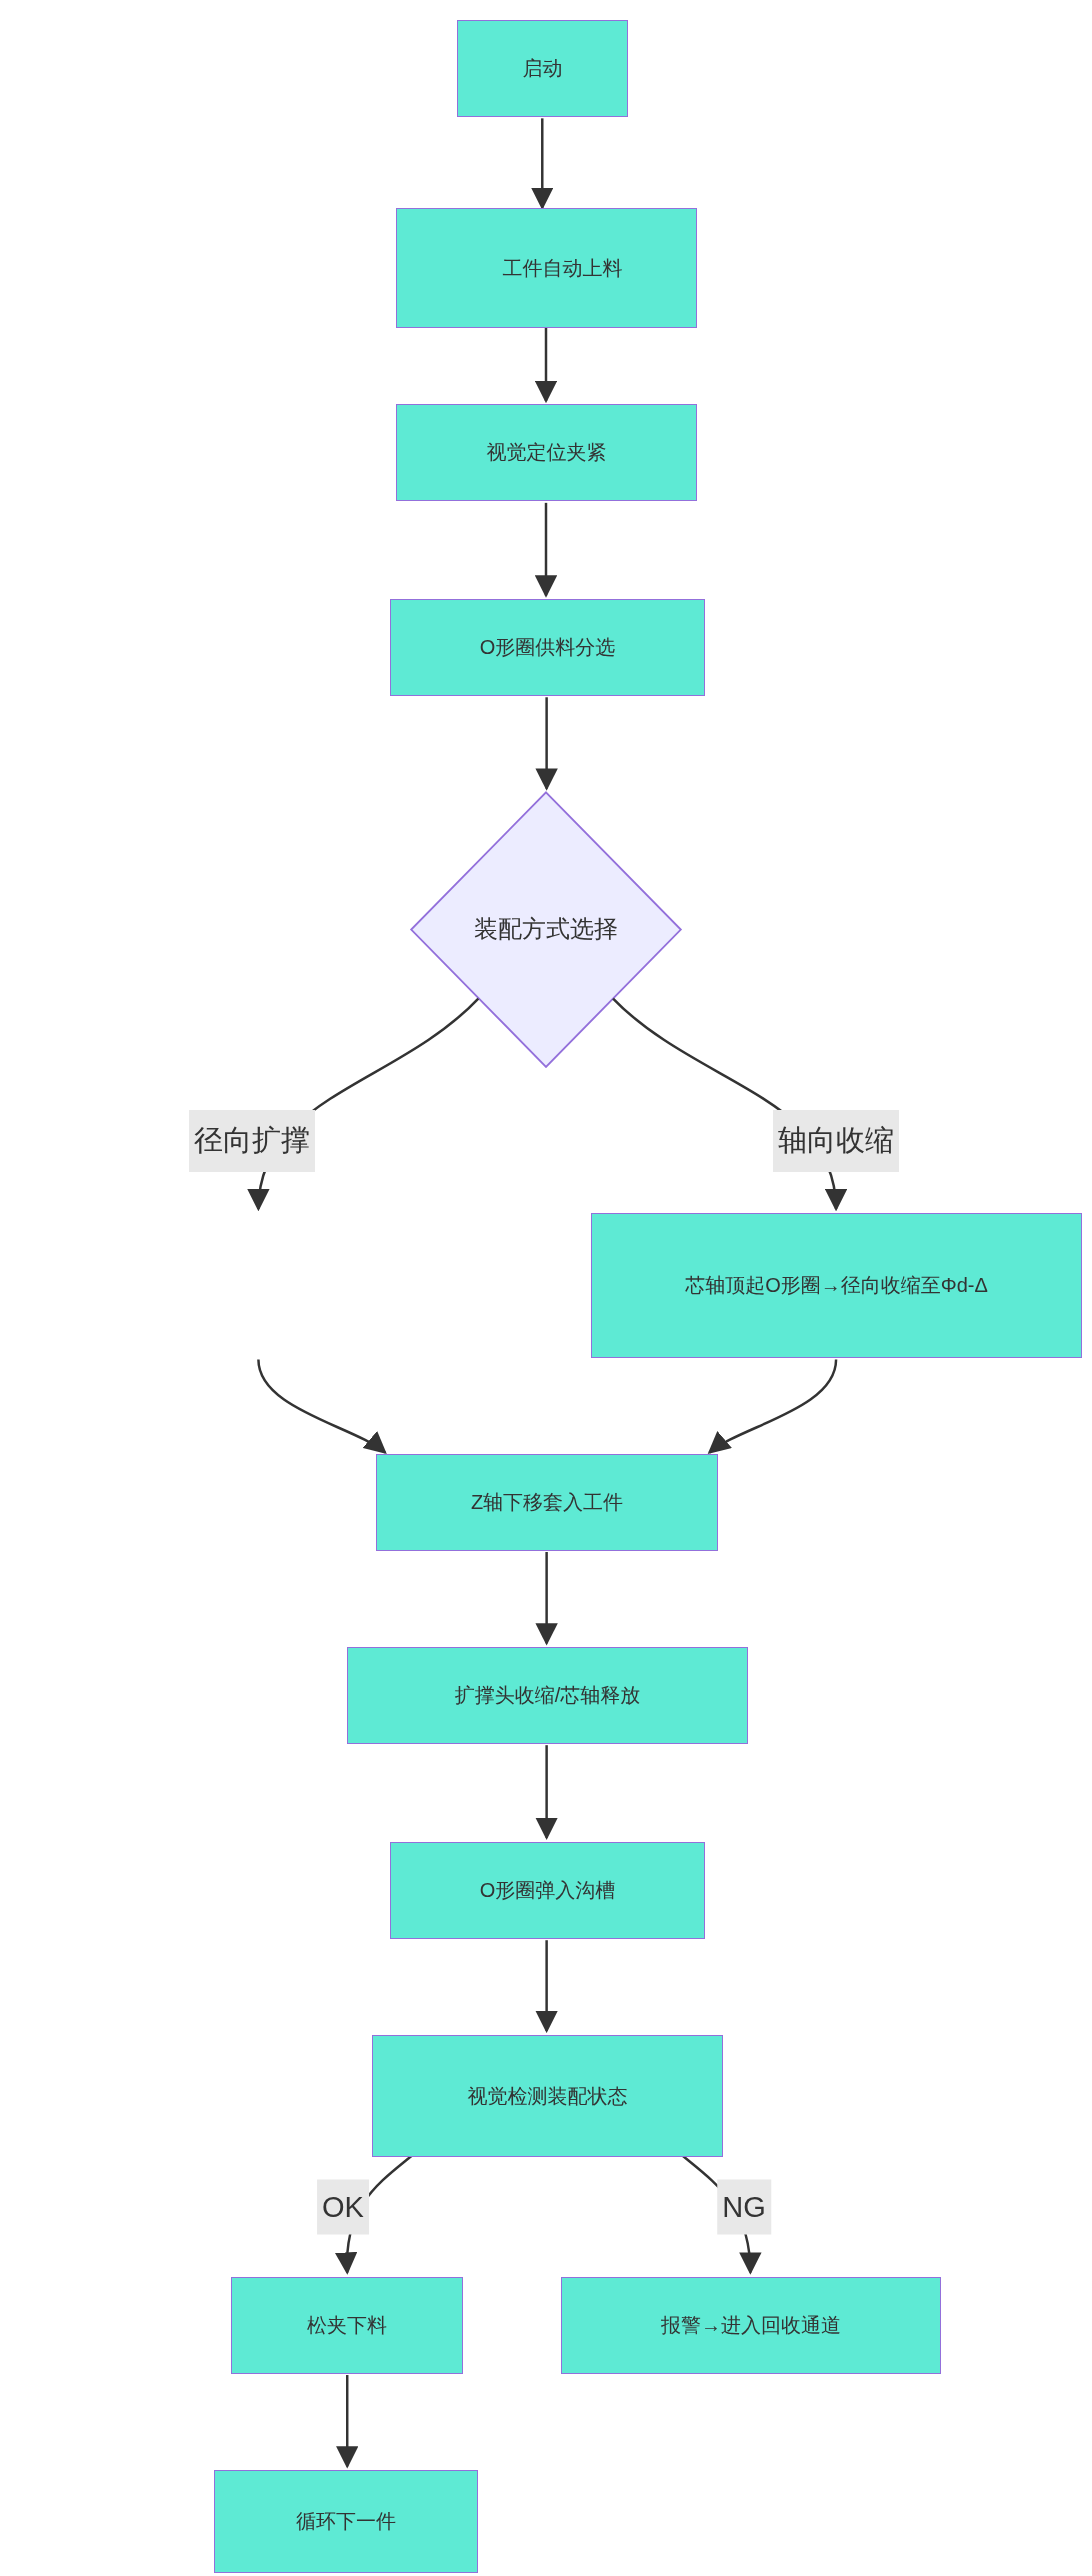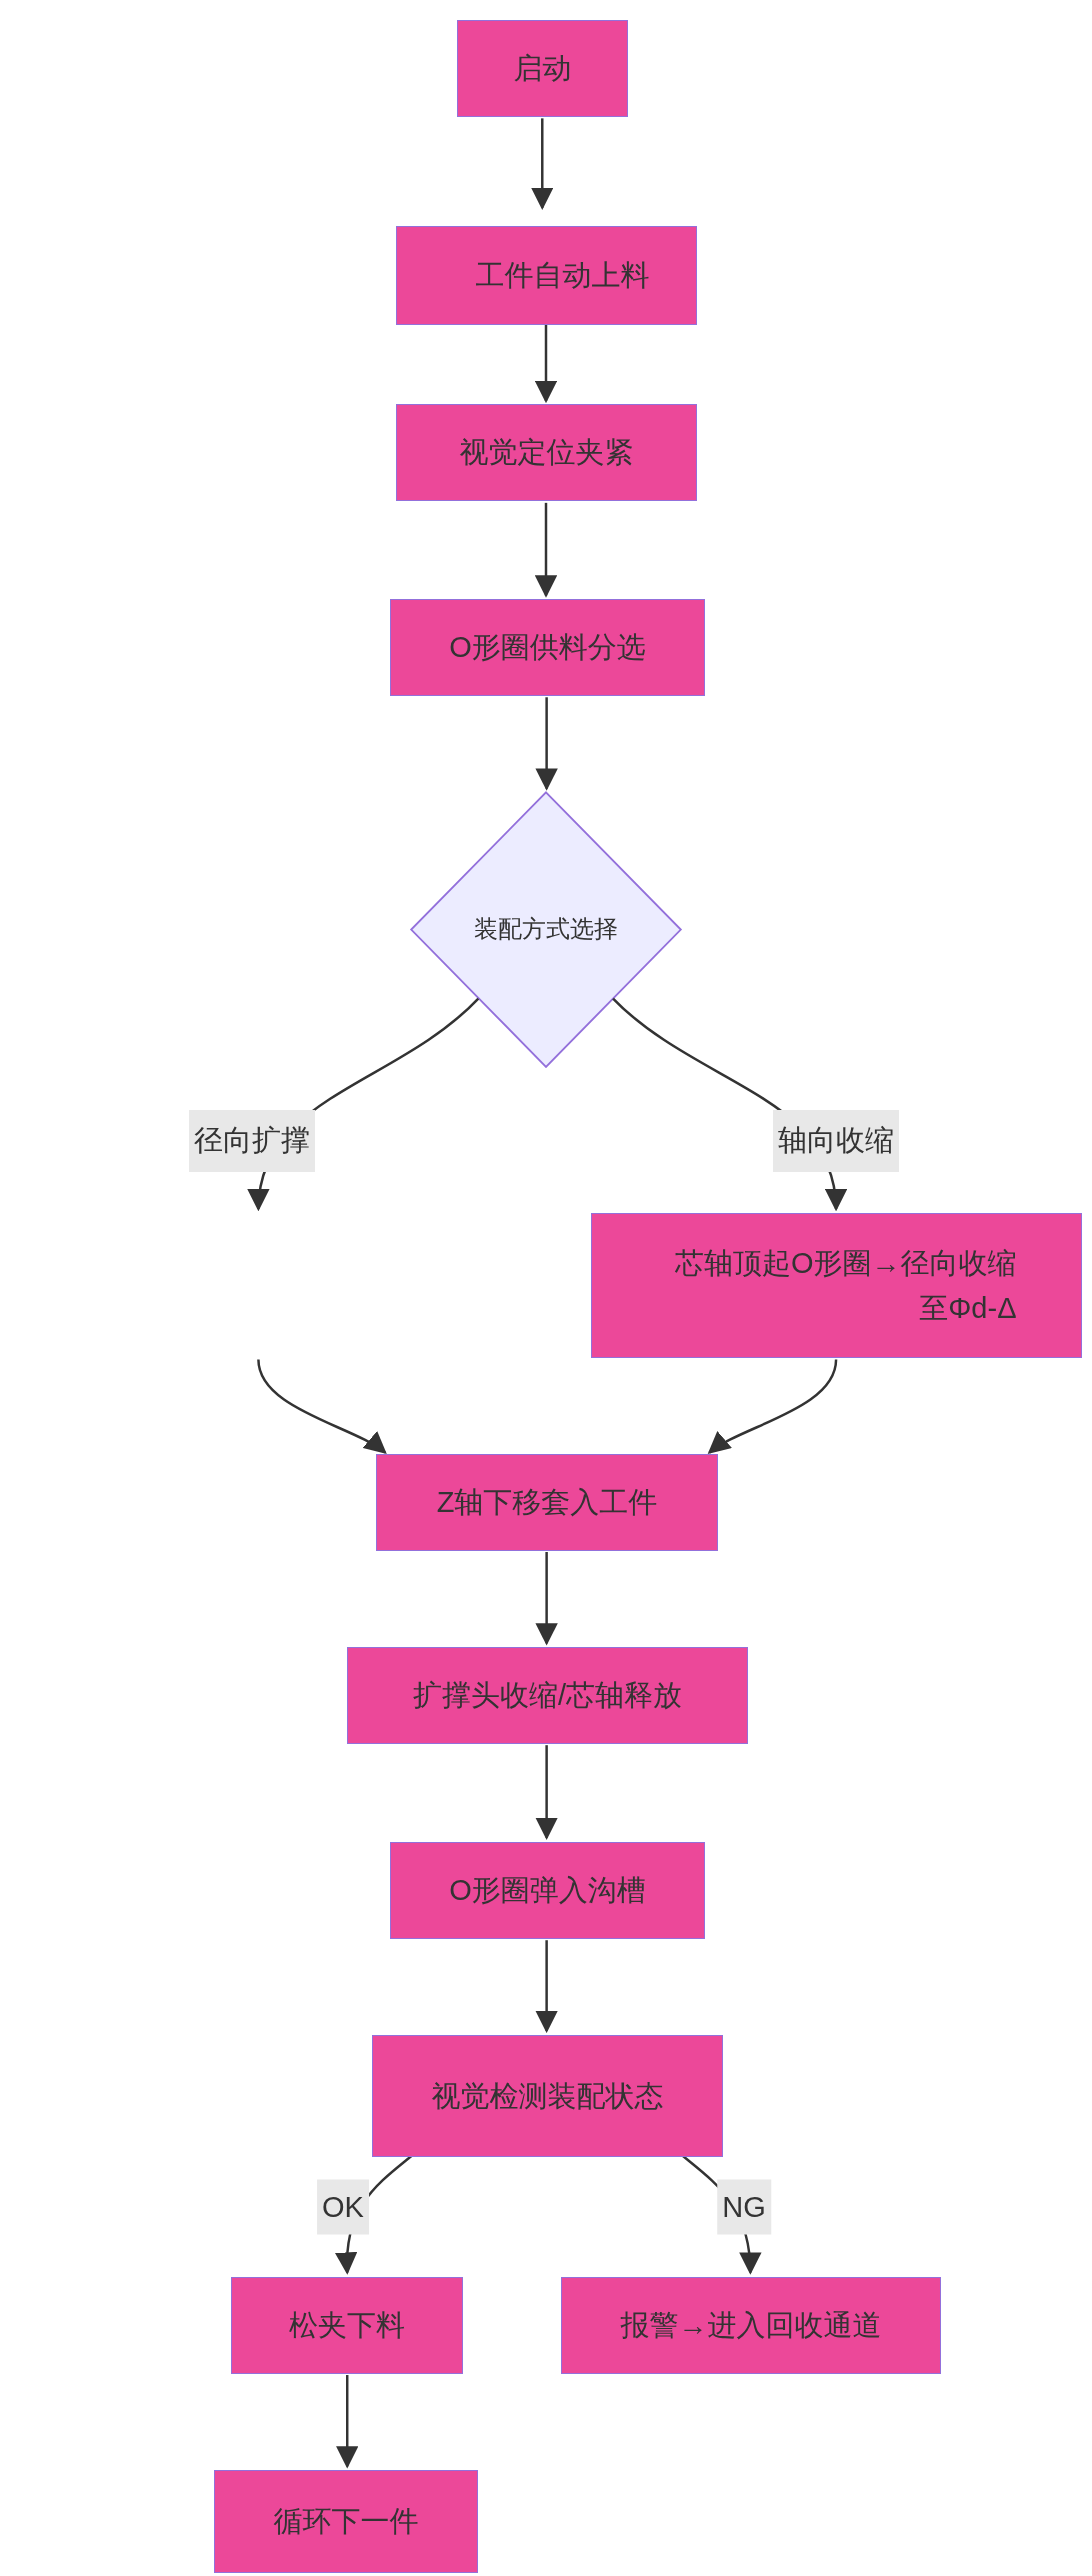--- a/index.html
+++ b/index.html
@@ -11,27 +11,27 @@
     color: #333333;
     background: #ffffff;
     overflow: hidden;
   }
   svg.edges { position: absolute; left: 0; top: 0; }
   .edge { fill: none; stroke: #333333; stroke-width: 4px; }
   .diamond-shape { fill: #ECECFF; stroke: #9370DB; stroke-width: 3px; }
   .node {
     position: absolute;
     box-sizing: border-box;
-    background: #ec4899;
+    background: #5eead4;
     border: 1.9px solid #9370DB;
     display: flex;
     align-items: center;
     justify-content: center;
-    text-align: right;
-    font-size: 29px;
+    text-align: center;
+    font-size: 20px;
     line-height: 1.55;
   }
   .node .label { display: inline-block; }
   .node.two-line .label { max-width: 360px; }
   .diamond-label {
     position: absolute;
     transform: translate(-50%, -50%);
     font-size: 24px;
     white-space: nowrap;
   }
@@ -76,21 +76,21 @@
 
   <div class="edge-label" style="left:252px; top:1141px;">径向扩撑</div>
   <div class="edge-label" style="left:836px; top:1141px;">轴向收缩</div>
   <div class="edge-label" style="left:343px; top:2207px;">OK</div>
   <div class="edge-label" style="left:744px; top:2207px;">NG</div>
 
   <div class="node" style="left:457px; top:20px; width:171px; height:97px;">
     <span class="label">启动</span>
   </div>
 
-  <div class="node" style="left:396px; top:226px; width:301px; height:99px;padding-left:32px;">
+  <div class="node" style="left:396px; top:208px; width:301px; height:120px;padding-left:32px;">
     <span class="label">工件自动上料</span>
   </div>
 
   <div class="node" style="left:396px; top:404px; width:301px; height:97px;">
     <span class="label">视觉定位夹紧</span>
   </div>
 
   <div class="node" style="left:390px; top:599px; width:315px; height:97px;">
     <span class="label">O形圈供料分选</span>
   </div>

